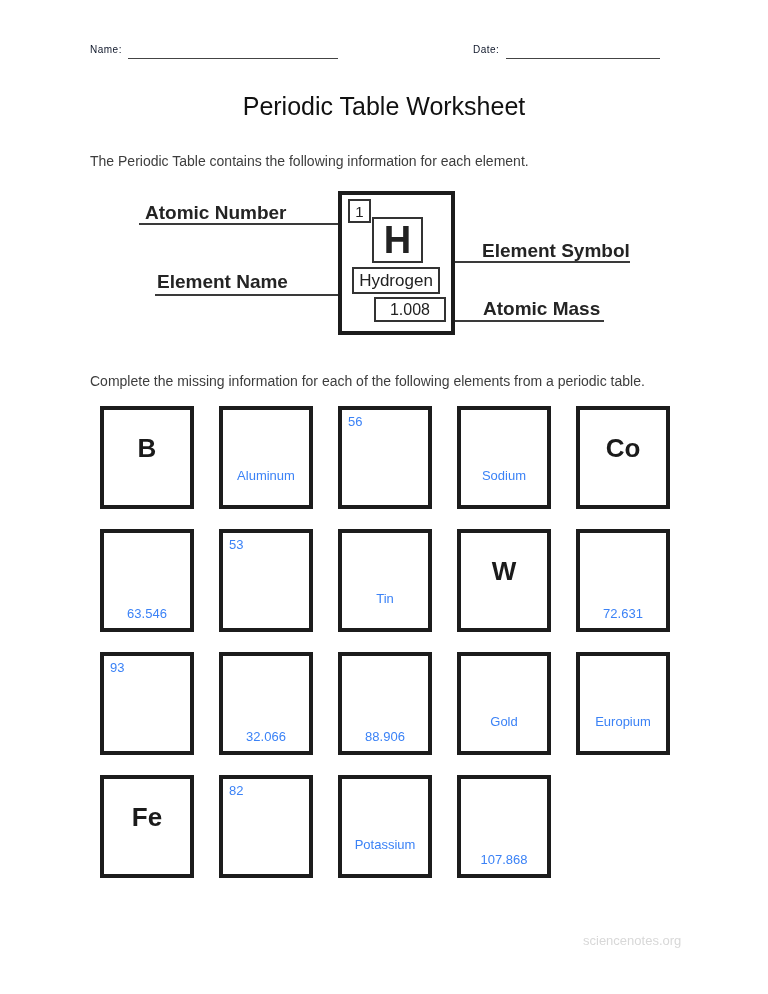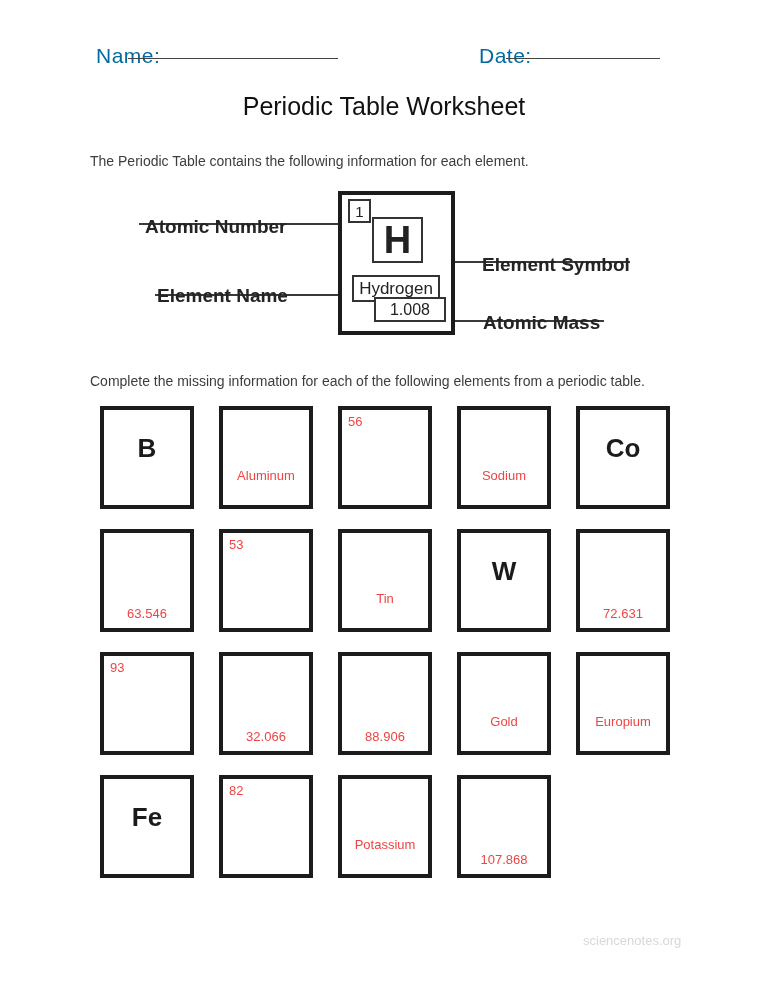--- a/index.html
+++ b/index.html
@@ -7,52 +7,52 @@
   .page {
     position: relative;
     width: 768px;
     height: 994px;
     background: #ffffff;
     font-family: "Liberation Sans", sans-serif;
     color: #333;
     overflow: hidden;
   }
   .abs { position: absolute; }
-  .field-label { font-size: 21px; color: #0369a1; letter-spacing: 0.5px; margin-left: 6px; }
+  .field-label { font-size: 10px; color: #0f172a; letter-spacing: 0.5px; }
   .blank-line { height: 0; border-bottom: 1.5px solid #444; }
   .title {
     left: 0; right: 0; top: 92px;
     text-align: center;
     font-size: 25px;
     font-weight: 400;
     color: #111;
   }
   .body-text { font-size: 14px; color: #3d3d3d; }
 
   
   .main-card { left: 338px; top: 191px; width: 117px; height: 144px; border: 4px solid #1c1c1c; background: #fff; }
   .mini-box { border: 2px solid #333; background: #fff; display: flex; align-items: center; justify-content: center; color: #222; }
   .num-box   { left: 348px; top: 199px; width: 23px; height: 24px; font-size: 15px; }
   .sym-box   { left: 372px; top: 217px; width: 51px; height: 46px; font-size: 38px; font-weight: 700; }
-  .name-box  { left: 352px; top: 275px; width: 88px; height: 27px; font-size: 17px; }
+  .name-box  { left: 352px; top: 267px; width: 88px; height: 27px; font-size: 17px; }
   .mass-box  { left: 374px; top: 297px; width: 72px; height: 25px; font-size: 16px; }
   .callout-line { height: 2px; background: #3a3a3a; }
-  .diagram-label { font-size: 19px; font-weight: 600; color: #242424; white-space: nowrap; margin-top: 14px; }
+  .diagram-label { font-size: 19px; font-weight: 600; color: #242424; white-space: nowrap; }
 
   
   .element-grid {
     left: 100px; top: 406px;
     display: grid;
     grid-template-columns: repeat(5, 94px);
     grid-auto-rows: 103px;
     column-gap: 25px;
     row-gap: 20px;
   }
   .cell { position: relative; border: 4px solid #1c1c1c; background: #fff; }
-  .cell span { position: absolute; color: #ef4444; }
+  .cell span { position: absolute; color: #3b82f6; }
   .cell .symbol { left: 0; right: 0; top: 23px; text-align: center; font-size: 26px; font-weight: 700; color: #1b1b1b; }
   .cell .name   { left: 0; right: 0; top: 58px; text-align: center; font-size: 13px; }
   .cell .number { left: 6px; top: 4px; font-size: 13px; }
   .cell .mass   { left: 0; right: 0; bottom: 7px; text-align: center; font-size: 13px; }
 
   .footer { left: 583px; top: 933px; font-size: 13px; color: #d8d8d8; }
 </style>
 </head>
 <body>
 

